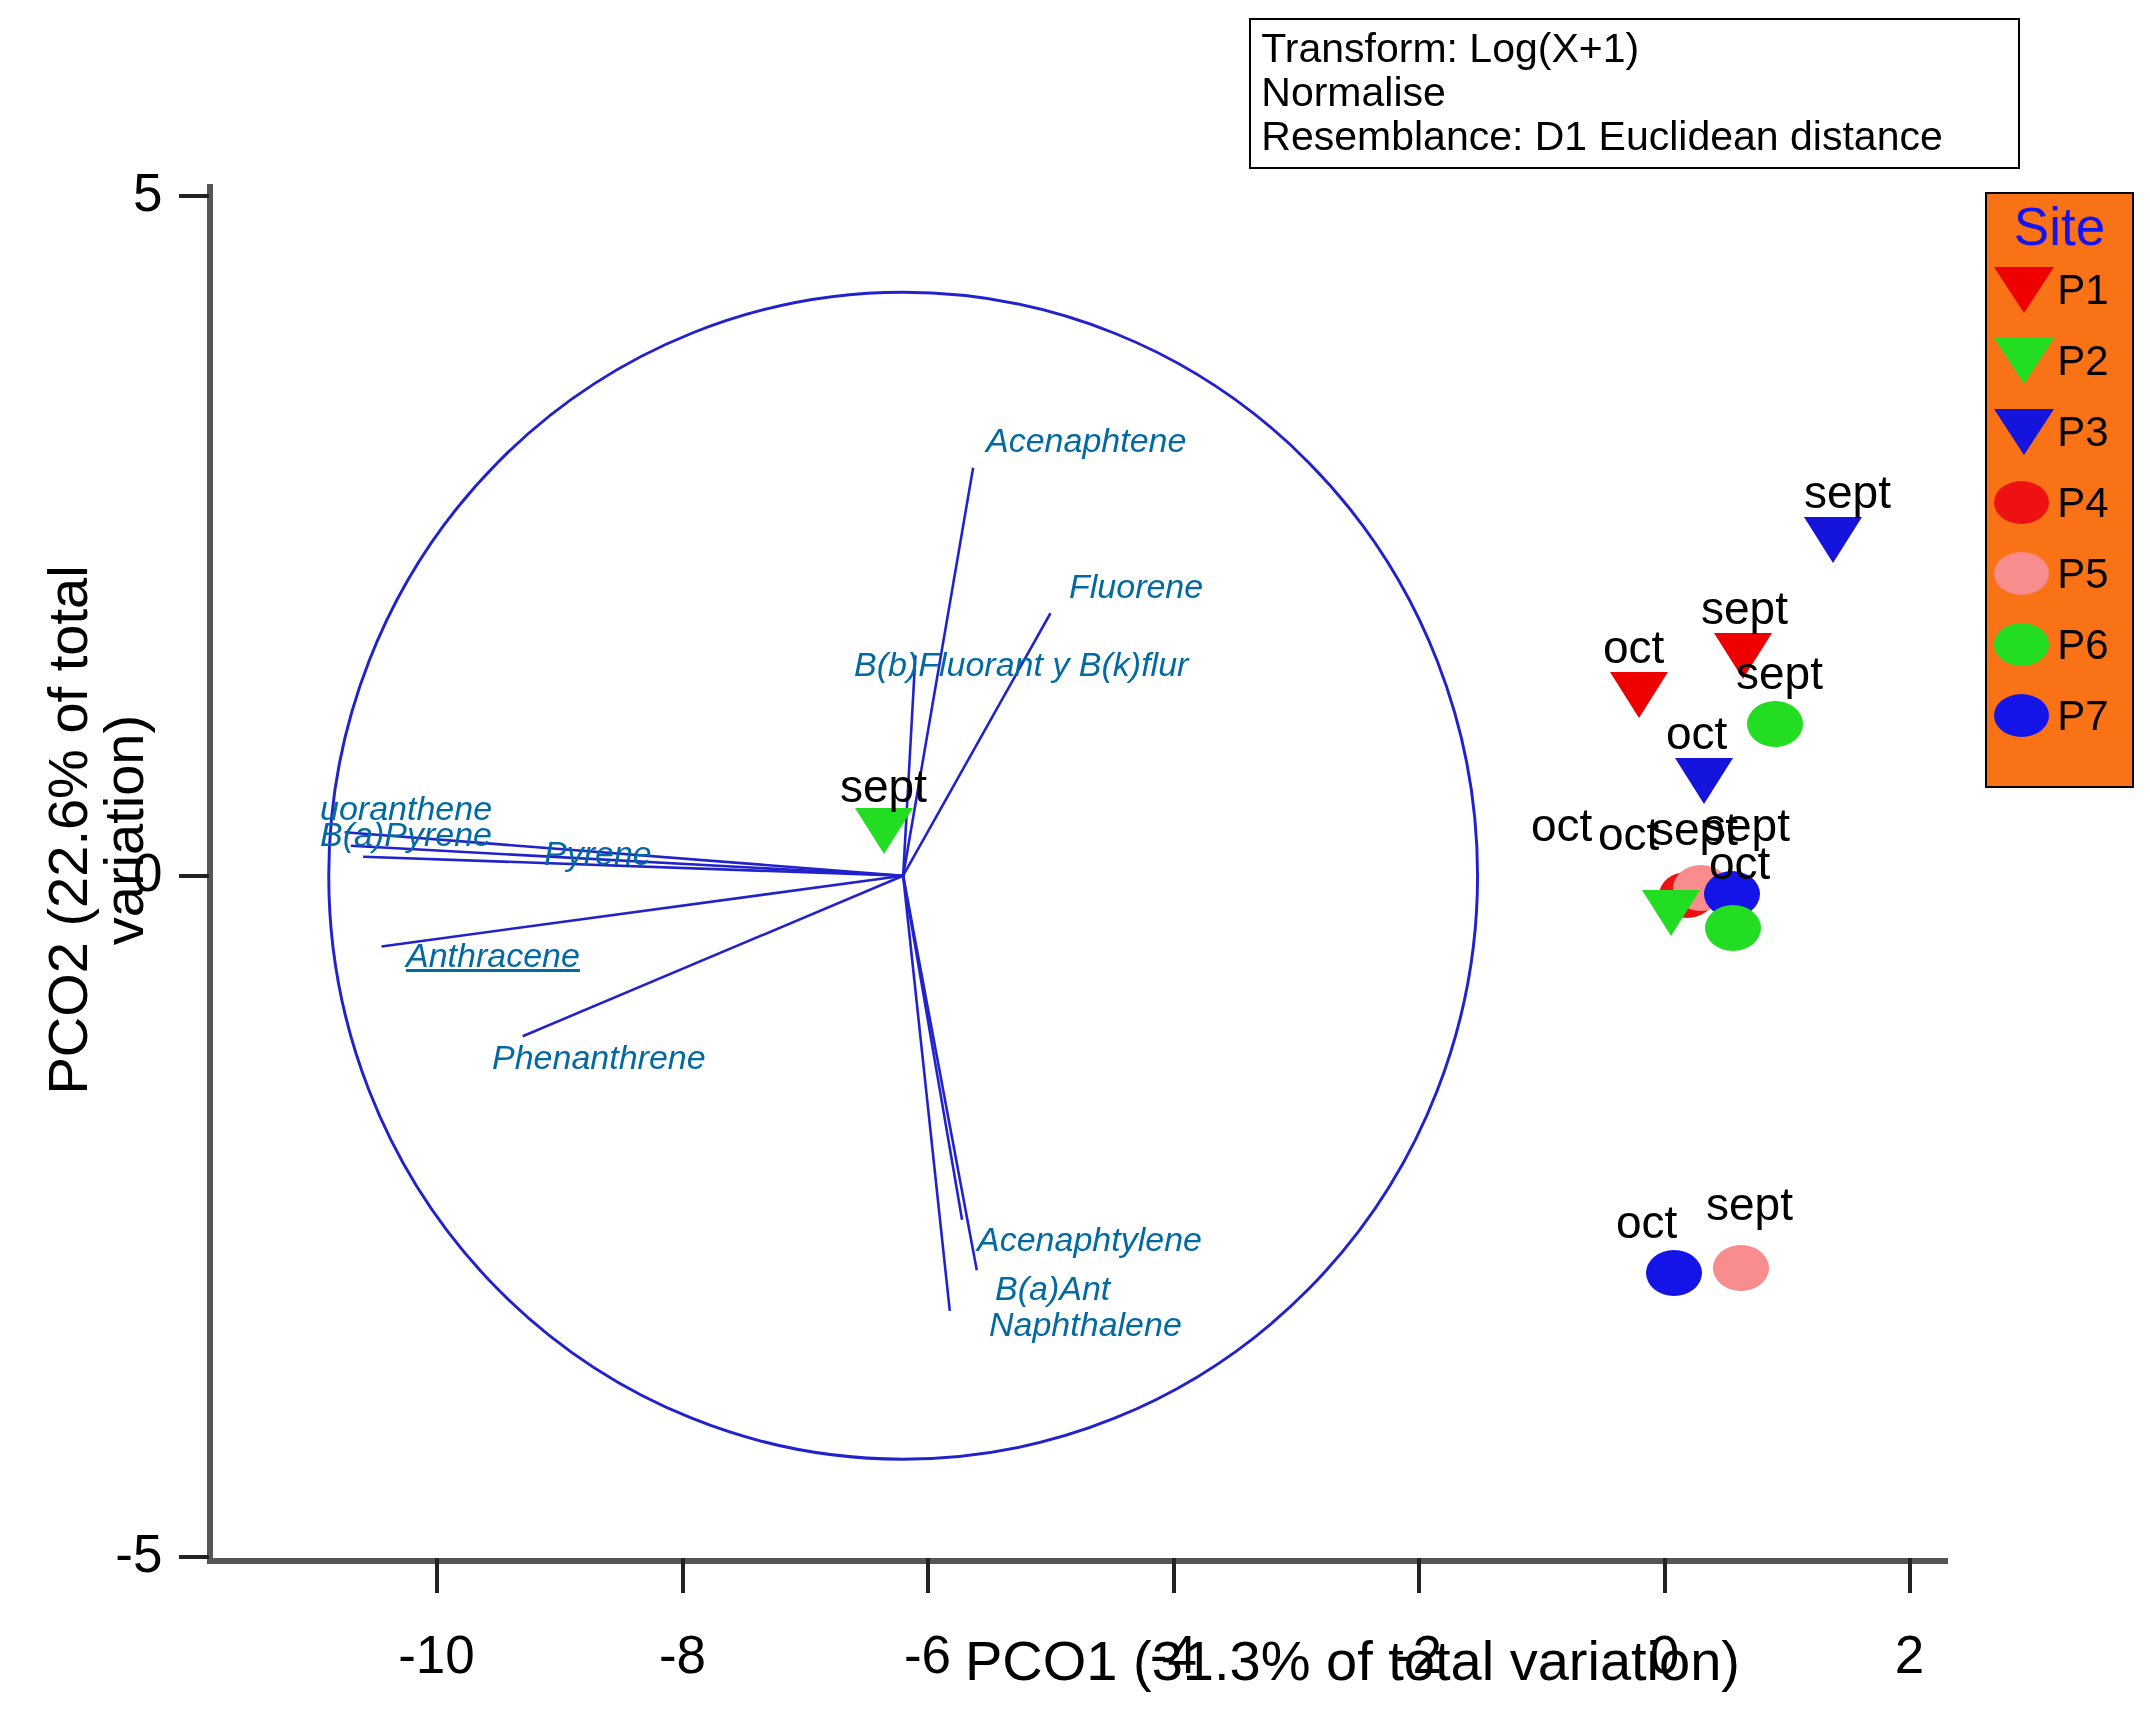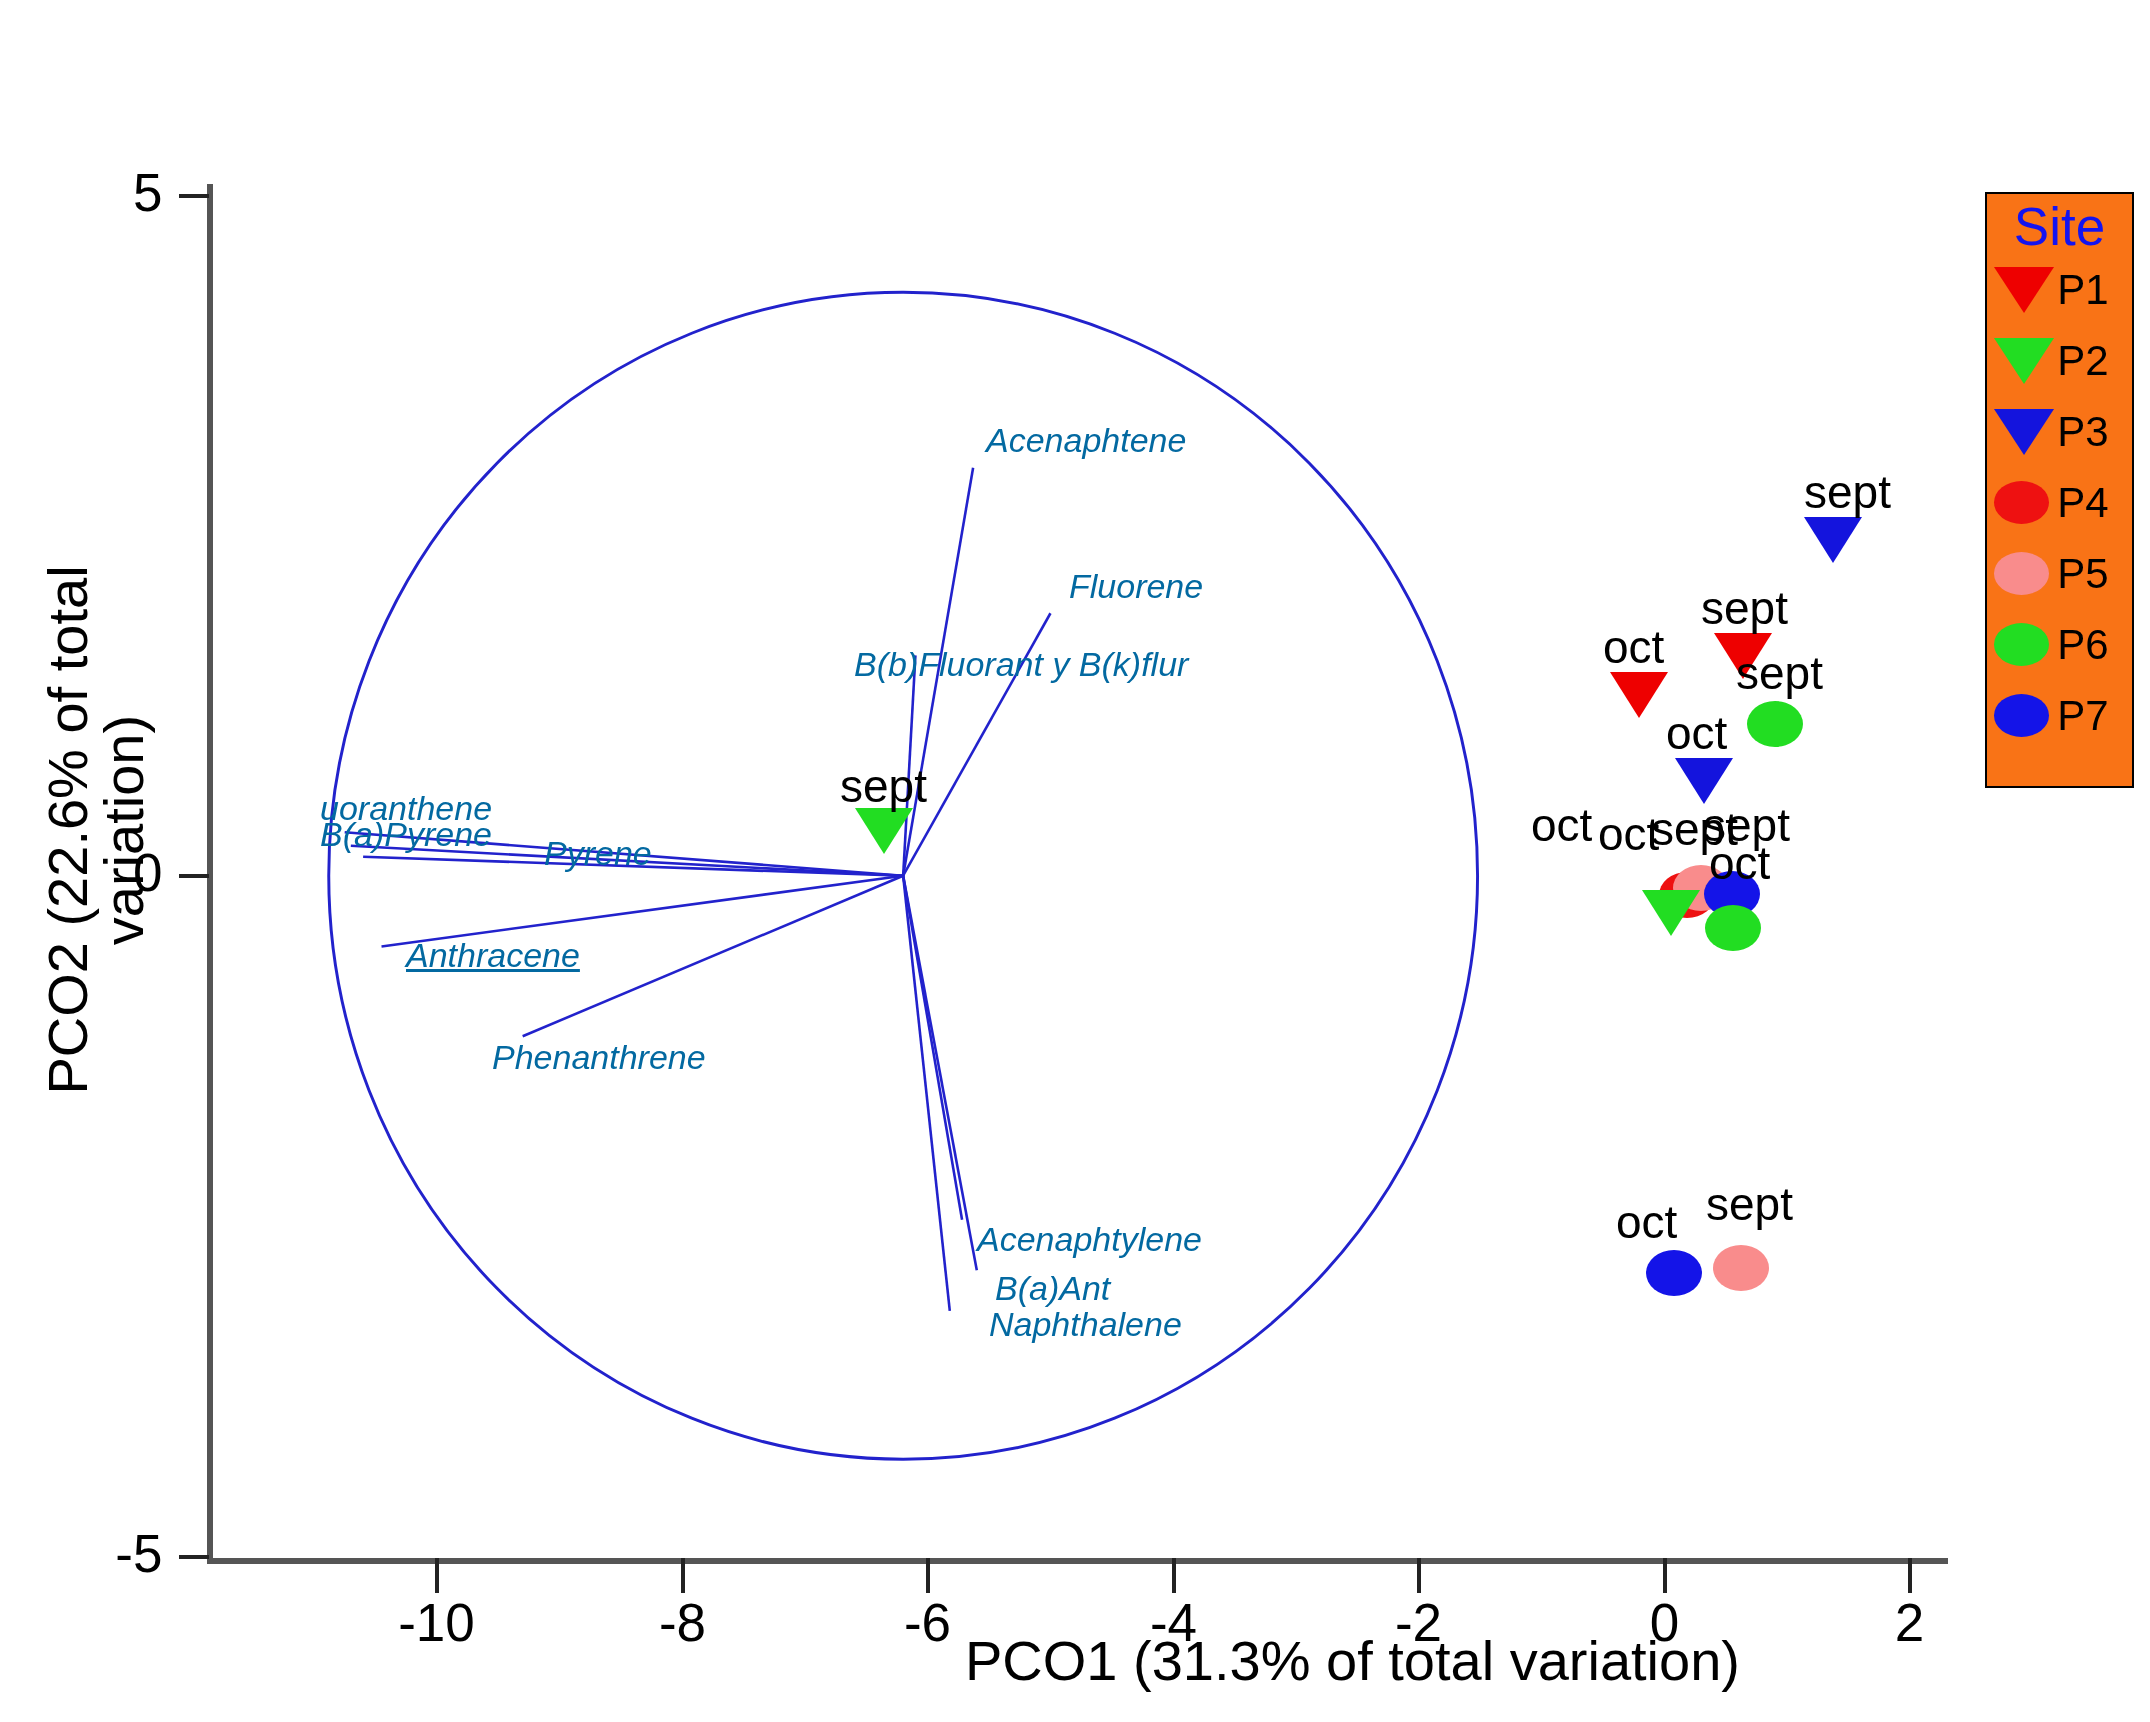--- a/index.html
+++ b/index.html
@@ -42,21 +42,21 @@
 
   
   .axis-line{position:absolute;background:#555;}
   #yaxis{left:207px;top:184px;width:5.9px;height:1379px;}
   #xaxis{left:207px;top:1558px;width:1741px;height:5.9px;}
 
   .ytick{position:absolute;background:#222;width:29.5px;height:3.7px;}
   .xtick{position:absolute;background:#222;width:3.7px;height:35px;}
 
   .ytick-lbl{position:absolute;font-size:53px;color:#000;text-align:right;width:133px;line-height:1;}
-  .xtick-lbl{position:absolute;font-size:53px;color:#000;text-align:center;width:133px;line-height:1;}
+  .xtick-lbl{position:absolute;font-size:53px;color:#000;text-align:center;width:133px;line-height:1;margin-top:32px;}
 
   #ylabel{
     position:absolute;left:-273px;top:774px;width:737px;
     transform:rotate(-90deg);transform-origin:center center;
     font-size:56px;text-align:center;color:#000;line-height:1;
   }
   #xlabel{
     position:absolute;left:413px;top:1633px;width:1327px;
     font-size:56px;text-align:right;color:#000;line-height:1;
   }
@@ -72,20 +72,25 @@
   .pt{position:absolute;}
   .pt-tri{width:0;height:0;border-left:29.5px solid transparent;border-right:29.5px solid transparent;}
   .pt-cir{border-radius:50%;}
   .ptlbl{position:absolute;font-size:46px;color:#000;white-space:nowrap;line-height:1;}
 </style>
 </head>
 <body>
 
 <div id="stage">
 
+  <div class="infobox">
+    <div class="line">Transform: Log(X+1)</div>
+    <div class="line">Normalise</div>
+    <div class="line">Resemblance: D1 Euclidean distance</div>
+  </div>
 
   <div class="legendbox">
     <div class="legend-title">Site</div>
     <div id="legend-rows">
         <div class="legend-row">
           <div class="legend-sym">
             <div class="tri" style="border-top: 46px solid rgb(238, 0, 0); margin-top: 2.9px;"></div>
           </div>
           <div class="legend-lbl">P1</div>
         </div>

